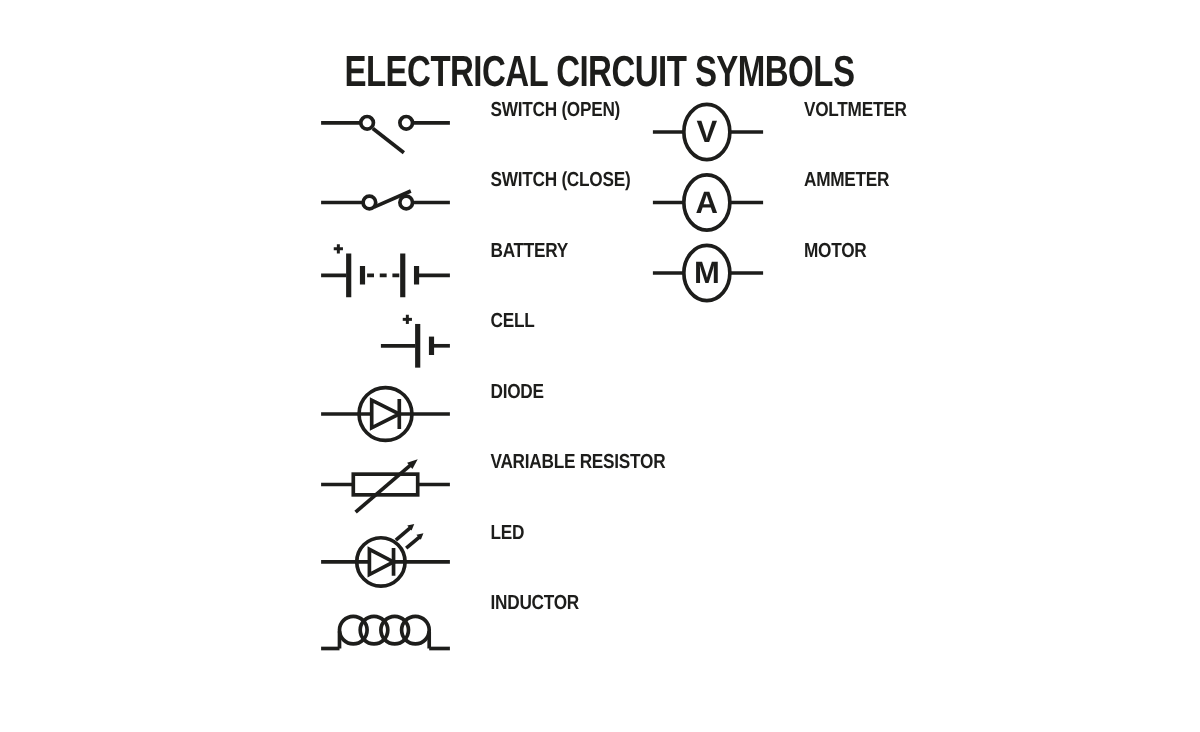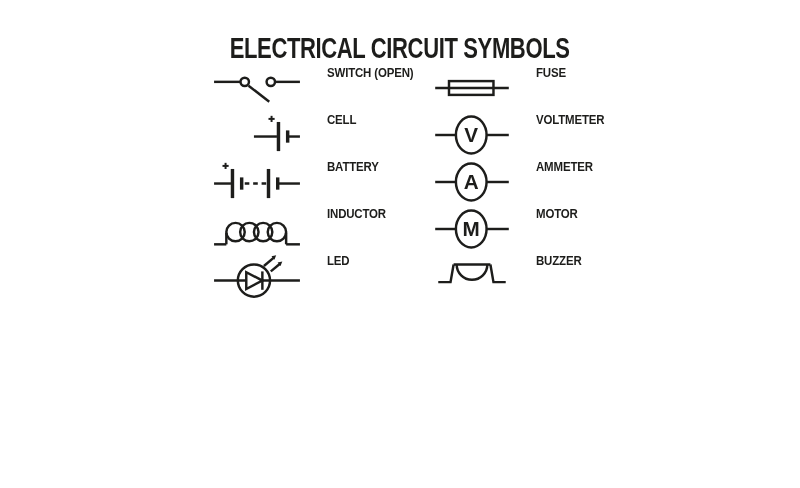--- a/index.html
+++ b/index.html
@@ -56,101 +56,127 @@
             <line x1="0" y1="22" x2="34" y2="22"></line>
               <circle cx="40" cy="22" r="5.5"></circle>
             <line x1="45" y1="27" x2="72" y2="48"></line>
               <circle cx="74" cy="22" r="5.5"></circle>
             <line x1="80" y1="22" x2="112" y2="22"></line>
           </svg>
         </span>
         <span class="label">SWITCH (OPEN)</span>
       </div>
 
-
-      <div class="row">
-        <span class="sym">
-          <svg viewBox="0 0 112 60">
-            <line x1="52" y1="32" x2="82" y2="32"></line>
-            <line class="thick" x1="84" y1="13" x2="84" y2="51"></line>
-            <line class="thick" x1="96" y1="24" x2="96" y2="40"></line>
-            <line x1="96" y1="32" x2="112" y2="32"></line>
-            <line class="thin" x1="71" y1="9" x2="79" y2="9"></line>
-            <line class="thin" x1="75" y1="5" x2="75" y2="13"></line>
-          </svg>
-        </span>
-        <span class="label">CELL</span>
+      <div class="row">
+        <span class="sym">
+          <svg viewBox="0 0 112 60">
+            <line x1="0" y1="30" x2="36" y2="30"></line>
+              <circle cx="42" cy="30" r="5.5"></circle>
+            <line x1="46" y1="34" x2="78" y2="20"></line>
+              <circle cx="74" cy="30" r="5.5"></circle>
+            <line x1="80" y1="30" x2="112" y2="30"></line>
+          </svg>
+        </span>
+        <span class="label">SWITCH (CLOSE)</span>
       </div>
 
       <div class="row">
         <span class="sym">
           <svg viewBox="0 0 112 60">
             <line x1="0" y1="32" x2="22" y2="32"></line>
             <line class="thick" x1="24" y1="13" x2="24" y2="51"></line>
             <line class="thick" x1="36" y1="24" x2="36" y2="40"></line>
             <line class="dash" x1="40" y1="32" x2="68" y2="32"></line>
             <line class="thick" x1="71" y1="13" x2="71" y2="51"></line>
             <line class="thick" x1="83" y1="24" x2="83" y2="40"></line>
             <line x1="84" y1="32" x2="112" y2="32"></line>
             <line class="thin" x1="11" y1="9" x2="19" y2="9"></line>
             <line class="thin" x1="15" y1="5" x2="15" y2="13"></line>
           </svg>
         </span>
         <span class="label">BATTERY</span>
       </div>
 
-
-
+      <div class="row">
+        <span class="sym">
+          <svg viewBox="0 0 112 60">
+            <line x1="52" y1="32" x2="82" y2="32"></line>
+            <line class="thick" x1="84" y1="13" x2="84" y2="51"></line>
+            <line class="thick" x1="96" y1="24" x2="96" y2="40"></line>
+            <line x1="96" y1="32" x2="112" y2="32"></line>
+            <line class="thin" x1="71" y1="9" x2="79" y2="9"></line>
+            <line class="thin" x1="75" y1="5" x2="75" y2="13"></line>
+          </svg>
+        </span>
+        <span class="label">CELL</span>
+      </div>
+
+      <div class="row">
+        <span class="sym">
+          <svg viewBox="0 0 112 60">
+            <line x1="0" y1="30" x2="112" y2="30"></line>
+            <path class="f" d="M44,18 L44,42 L68,30 Z"></path>
+            <line x1="68" y1="17" x2="68" y2="43"></line>
+            <circle cx="56" cy="30" r="23"></circle>
+          </svg>
+        </span>
+        <span class="label">DIODE</span>
+      </div>
+
+
+      <div class="row">
+        <span class="sym">
+          <svg viewBox="0 0 112 60">
+            <line x1="0" y1="30" x2="28" y2="30"></line>
+            <rect class="f" x="28" y="21" width="56" height="18"></rect>
+            <line x1="84" y1="30" x2="112" y2="30"></line>
+            <line x1="30" y1="54" x2="79" y2="12"></line>
+            <polygon class="solid" points="84,8 79.4,16.6 74.8,11"></polygon>
+          </svg>
+        </span>
+        <span class="label">VARIABLE RESISTOR</span>
+      </div>
+
+      <div class="row">
+        <span class="sym">
+          <svg viewBox="0 0 112 60">
+            <line x1="0" y1="36" x2="112" y2="36"></line>
+            <path class="f" d="M42,25 L42,47 L63,36 Z"></path>
+            <line x1="63" y1="24" x2="63" y2="48"></line>
+            <circle cx="52" cy="36" r="21"></circle>
+            <line x1="65" y1="17" x2="78" y2="6"></line>
+            <polygon class="solid" points="81,3 78.7,8.8 74.9,4.4"></polygon>
+            <line x1="74" y1="24" x2="86" y2="14"></line>
+            <polygon class="solid" points="89,11 86.7,16.8 82.9,12.4"></polygon>
+          </svg>
+        </span>
+        <span class="label">LED</span>
+      </div>
 
       <div class="row">
         <span class="sym">
           <svg viewBox="0 0 112 60">
             <line x1="0" y1="50" x2="16" y2="50"></line>
             <line x1="16" y1="50" x2="16" y2="35"></line>
             <circle cx="28" cy="34" r="12"></circle>
             <circle cx="46" cy="34" r="12"></circle>
             <circle cx="64" cy="34" r="12"></circle>
             <circle cx="82" cy="34" r="12"></circle>
             <line x1="94" y1="50" x2="94" y2="35"></line>
             <line x1="94" y1="50" x2="112" y2="50"></line>
           </svg>
         </span>
         <span class="label">INDUCTOR</span>
       </div>
 
-      <div class="row">
-        <span class="sym">
-          <svg viewBox="0 0 112 60">
-            <line x1="0" y1="36" x2="112" y2="36"></line>
-            <path class="f" d="M42,25 L42,47 L63,36 Z"></path>
-            <line x1="63" y1="24" x2="63" y2="48"></line>
-            <circle cx="52" cy="36" r="21"></circle>
-            <line x1="65" y1="17" x2="78" y2="6"></line>
-            <polygon class="solid" points="81,3 78.7,8.8 74.9,4.4"></polygon>
-            <line x1="74" y1="24" x2="86" y2="14"></line>
-            <polygon class="solid" points="89,11 86.7,16.8 82.9,12.4"></polygon>
-          </svg>
-        </span>
-        <span class="label">LED</span>
-      </div>
-
     </div>
 
     <div class="col col-right">
 
 
-      <div class="row">
-        <span class="sym">
-          <svg viewBox="0 0 96 60">
-            <line x1="0" y1="30" x2="96" y2="30"></line>
-            <rect x="18" y="21" width="58" height="18"></rect>
-          </svg>
-        </span>
-        <span class="label">FUSE</span>
-      </div>
 
       <div class="row">
         <span class="sym">
           <svg viewBox="0 0 96 60">
             <line x1="0" y1="30" x2="27" y2="30"></line>
             <ellipse class="f" cx="47" cy="30" rx="20" ry="24"></ellipse>
             <line x1="67" y1="30" x2="96" y2="30"></line>
             <text x="47" y="39">V</text>
           </svg>
         </span>
@@ -176,28 +202,17 @@
             <ellipse class="f" cx="47" cy="30" rx="20" ry="24"></ellipse>
             <line x1="67" y1="30" x2="96" y2="30"></line>
             <text x="47" y="39">M</text>
           </svg>
         </span>
         <span class="label">MOTOR</span>
       </div>
 
 
 
-      <div class="row">
-        <span class="sym">
-          <svg viewBox="0 0 96 60">
-            <line x1="24" y1="15" x2="72" y2="15"></line>
-            <path d="M28,15 A20,20 0 0 0 68,15"></path>
-            <path d="M24,15 L20,38 L4,38"></path>
-            <path d="M72,15 L76,38 L92,38"></path>
-          </svg>
-        </span>
-        <span class="label">BUZZER</span>
-      </div>
 
 
     </div>
   </div>
 </div>
 
 </body></html>

